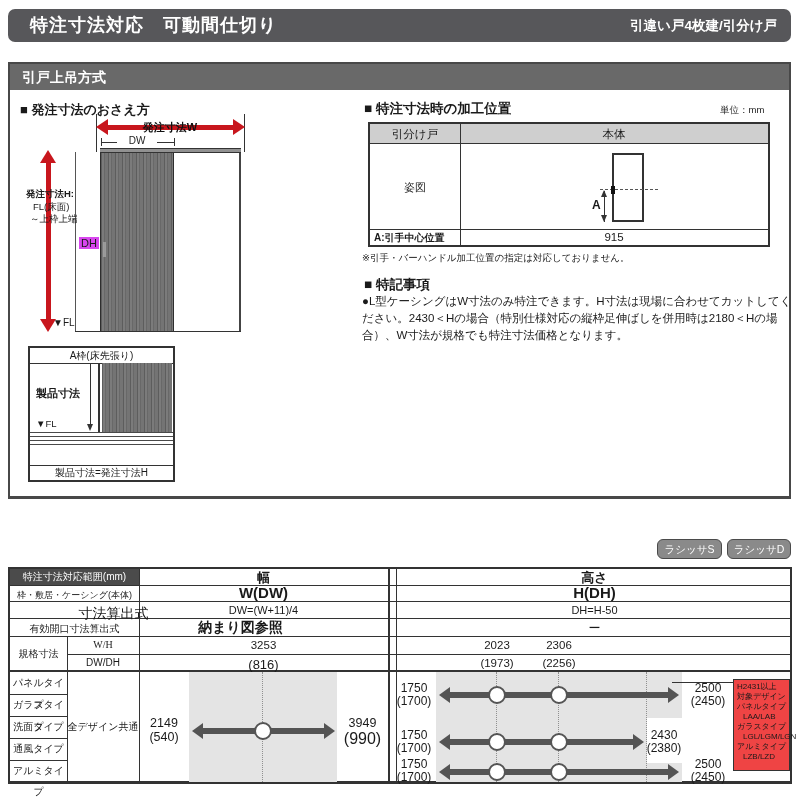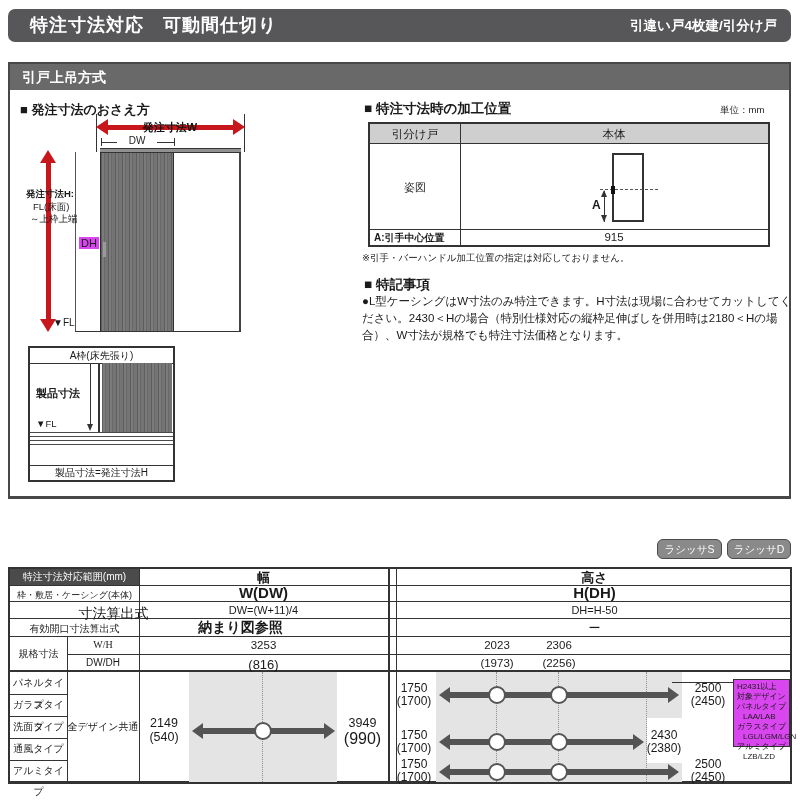--- a/index.html
+++ b/index.html
@@ -201,21 +201,21 @@
   <div class="tri" style="left:439px;top:764px;border-width:8px 11px 8px 0;border-right-color:#545454;"></div>
   <div class="tri" style="left:668px;top:764px;border-width:8px 0 8px 11px;border-left-color:#545454;"></div>
   <div class="knob" style="left:488px;top:763px;"></div>
   <div class="knob" style="left:550px;top:763px;"></div>
   <div class="a c" style="left:390px;top:757px;width:48px;font-size:12px;">1750</div>
   <div class="a c" style="left:390px;top:770px;width:48px;font-size:12px;">(1700)</div>
   <div class="a c" style="left:684px;top:757px;width:48px;font-size:12px;">2500</div>
   <div class="a c" style="left:684px;top:770px;width:48px;font-size:12px;">(2450)</div>
 
   <div class="ln" style="left:672px;top:682px;width:61px;height:1px;"></div>
-  <div class="a" style="left:733px;top:679px;width:57px;height:68px;border:1px solid #333;background:#d946ef;box-sizing:border-box;padding:2px 0 0 3px;">
+  <div class="a" style="left:733px;top:679px;width:57px;height:92px;border:1px solid #333;background:#ef4444;box-sizing:border-box;padding:2px 0 0 3px;">
     <div class="callout-line">H2431以上</div>
     <div class="callout-line">対象デザイン</div>
     <div class="callout-line">パネルタイプ</div>
     <div class="callout-line ind">LAA/LAB</div>
     <div class="callout-line">ガラスタイプ</div>
     <div class="callout-line ind">LGL/LGM/LGN</div>
     <div class="callout-line">アルミタイプ</div>
     <div class="callout-line ind">LZB/LZD</div>
   </div>
 

